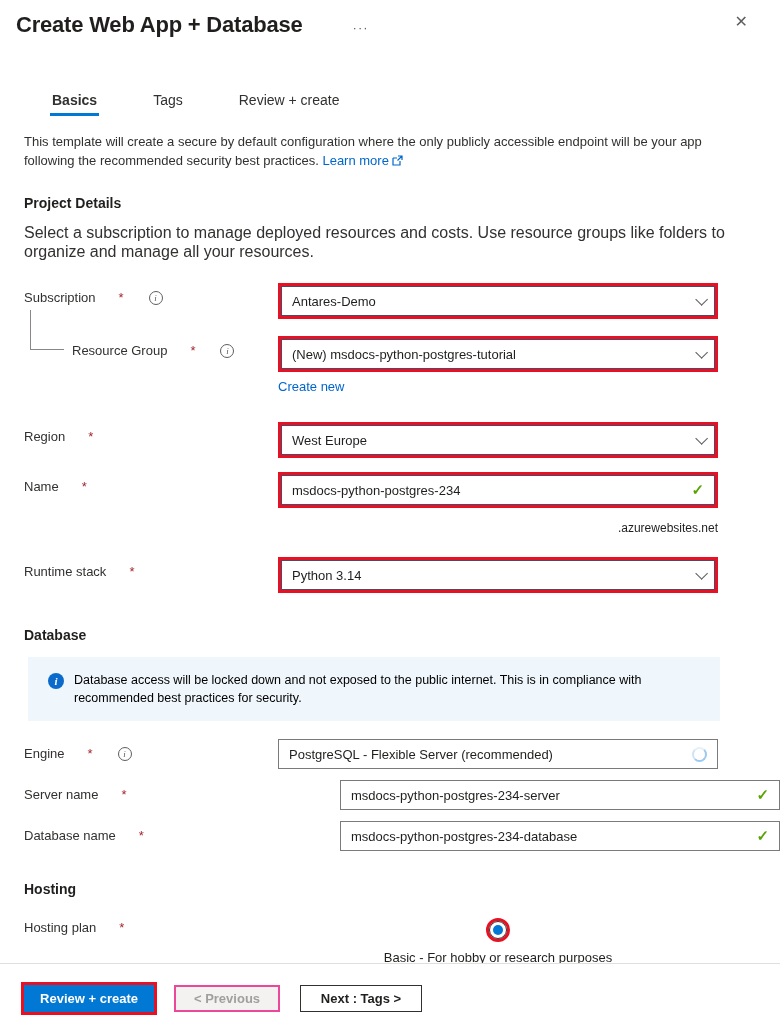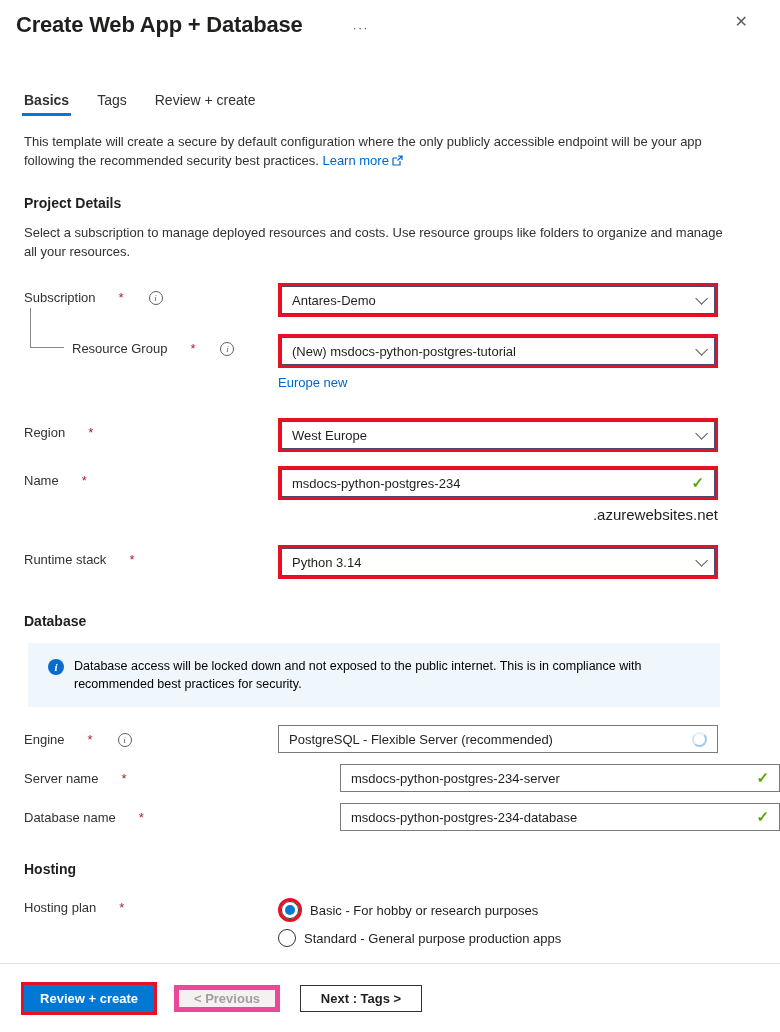--- a/index.html
+++ b/index.html
@@ -7,70 +7,70 @@
   body { position:relative; overflow:hidden; }
 
   
   .header { padding:12px 16px 0 16px; display:flex; align-items:flex-start;gap:22px; }
   .title { font-size:22px; font-weight:bold; color:#201f1e; letter-spacing:-0.2px; }
   .more-dots { font-size:13px; color:#605e5c; margin:8px 0 0 28px; letter-spacing:1px; cursor:pointer; }
   .close-btn { margin-left:auto; margin-right:16px; margin-top:2px; font-size:16px; color:#605e5c; cursor:pointer; line-height:1; }
 
   
   .tabs { display:flex; gap:28px; margin:54px 0 0 24px; }
-  .tab { font-size:14px; color:#323130; padding-bottom:8px; cursor:pointer; position:relative; }
+  .tab { font-size:14px; color:#323130; padding-bottom:8px; cursor:pointer; position:relative;margin-left:28px; }
   .tab.active { font-weight:bold; }
   .tab.active::after { content:""; position:absolute; left:-2px; right:-2px; bottom:0; height:3px; background:#0078d4; }
 
   
   .intro { margin:16px 24px 0 24px; font-size:13px; line-height:19px; color:#323130; max-width:700px; }
   .link { color:#0066cc; text-decoration:none; cursor:pointer; }
   .ext-icon { display:inline-block; vertical-align:-1px; margin-left:3px; }
 
   .section-heading { margin:24px 0 0 24px; font-size:14px; font-weight:bold; color:#201f1e; }
-  .section-desc { margin:12px 24px 0 24px; font-size:13px; line-height:19px; max-width:710px; }
+  .section-desc { margin:12px 24px 0 24px; font-size:16px; line-height:19px; max-width:710px; }
 
   
   .form { margin-top:8px; }
   .row { display:flex; align-items:flex-start; margin-left:24px; position:relative; }
   .label-col { width:254px; padding-top:7px; font-size:13px; color:#323130; display:flex; align-items:center; gap:22px; }
   .req { color:#a4262c; margin-left:1px; }
   .info-icon { display:inline-flex; align-items:center; justify-content:center; width:14px; height:14px; border:1px solid #605e5c; border-radius:50%; font-size:9px; font-style:italic; font-family:"Liberation Serif", serif; color:#605e5c; margin-left:3px; cursor:pointer; }
   .field-col { width:440px; }
 
-  .field { display:flex; align-items:center; height:28px; border:1px solid #605e5c; background:#fff; padding:4px 10px; font-size:13px; color:#201f1e; width:100%; }
+  .field { display:flex; align-items:center; height:28px; border:1px solid #605e5c; background:#fff; padding:14px 10px; font-size:13px; color:#201f1e; width:100%; }
   .annotated { border:3px solid #e81123; padding:0; width:100%; }
   .annotated .field { border:1px solid #4a4a6a; }
   .chevron { margin-left:auto; width:9px; height:9px; border-right:1.5px solid #605e5c; border-bottom:1.5px solid #605e5c; transform:rotate(45deg) translateY(-3px); }
   .check { margin-left:auto; color:#57a300; font-size:15px; font-weight:bold; }
   .spinner { margin-left:auto; width:15px; height:15px; border-radius:50%; border:2px solid #9cc9ef; border-top-color:#e4f1fb; border-left-color:#cde4f7; }
 
   .indent-label { padding-left:48px; }
   .tree-connector { position:absolute; left:6px; top:-26px; width:34px; height:40px; border-left:1px solid #8a8886; border-bottom:1px solid #8a8886; }
 
   .create-new { margin:7px 0 0 278px; font-size:13px; }
-  .suffix-line { width:718px; text-align:right; font-size:15px; color:#201f1e; margin-top:6px; }
+  .suffix-line { width:718px; text-align:right; font-size:12px; color:#201f1e; margin-top:13px; }
 
   
   .banner { margin:14px 0 0 28px; width:692px; background:#eff6fc; padding:14px 16px 14px 20px; display:flex; gap:10px; }
   .banner-icon { flex:0 0 auto; width:16px; height:16px; border-radius:50%; background:#0b6bcb; color:#fff; font-size:11px; font-weight:bold; font-family:"Liberation Serif", serif; font-style:italic; display:flex; align-items:center; justify-content:center; margin-top:2px; }
   .banner-text { font-size:12.5px; line-height:18px; color:#000000; max-width:630px; }
 
   
   .radio-group { display:flex; flex-direction:column; gap:7px; padding-top:5px; }
-  .radio-row { display:flex; align-items:center; gap:8px; font-size:13px; color:#201f1e; cursor:pointer; }
+  .radio-row { display:flex; align-items:center; gap:8px; font-size:13px; color:#201f1e; cursor:pointer;flex-direction:column; }
   .radio { width:18px; height:18px; border:1px solid #323130; border-radius:50%; background:#fff; display:flex; align-items:center; justify-content:center; flex:0 0 auto; }
   .radio.selected::after { content:""; width:10px; height:10px; border-radius:50%; background:#0078d4; }
   .radio-ring { display:inline-flex; border:3px solid #e81123; border-radius:50%; flex:0 0 auto; }
 
   
   .footer { position:absolute; left:0; right:0; bottom:0; height:69px; border-top:1px solid #e1dfdd; background:#fff; display:flex; align-items:center; padding-left:24px; gap:20px; }
   .btn { height:27px; font-size:13px; display:inline-flex; align-items:center; justify-content:center; cursor:pointer; font-family:"Liberation Sans", sans-serif; }
   .btn-primary { background:#0078d4; color:#fff; font-weight:bold; width:130px; border:1px solid #0078d4; outline:3px solid #e81123; }
-  .btn-disabled { background:#f3f2f1; color:#a19f9d; width:106px; border:5px solid #ec4899; font-weight:bold; cursor:default; }
+  .btn-disabled { background:#f3f2f1; color:#a19f9d; width:106px; border:2px solid #ec4899; font-weight:bold; cursor:default; }
   .btn-secondary { background:#fff; color:#201f1e; width:122px; border:1px solid #323130; font-weight:bold; }
 
   
   .mt-sub { margin-top:22px; }
   .mt-rg { margin-top:17px; }
   .mt-region { margin-top:28px; }
   .mt-name { margin-top:14px; }
   .mt-runtime { margin-top:22px; }
   .mt-engine { margin-top:18px; }
   .mt-field { margin-top:11px;justify-content:space-between; }
@@ -127,21 +127,21 @@
     <div class="field-col">
       <div class="annotated">
         <div class="field">
           <span>(New) msdocs-python-postgres-tutorial</span>
           <span class="chevron"></span>
         </div>
       </div>
     </div>
   </div>
   <div class="create-new">
-    <a class="link">Europe new</a>
+    <a class="link">Create new</a>
   </div>
 
   <div class="row mt-region">
     <div class="label-col">
       <span>Region</span>
         <span class="req">*</span>
     </div>
     <div class="field-col">
       <div class="annotated">
         <div class="field">

